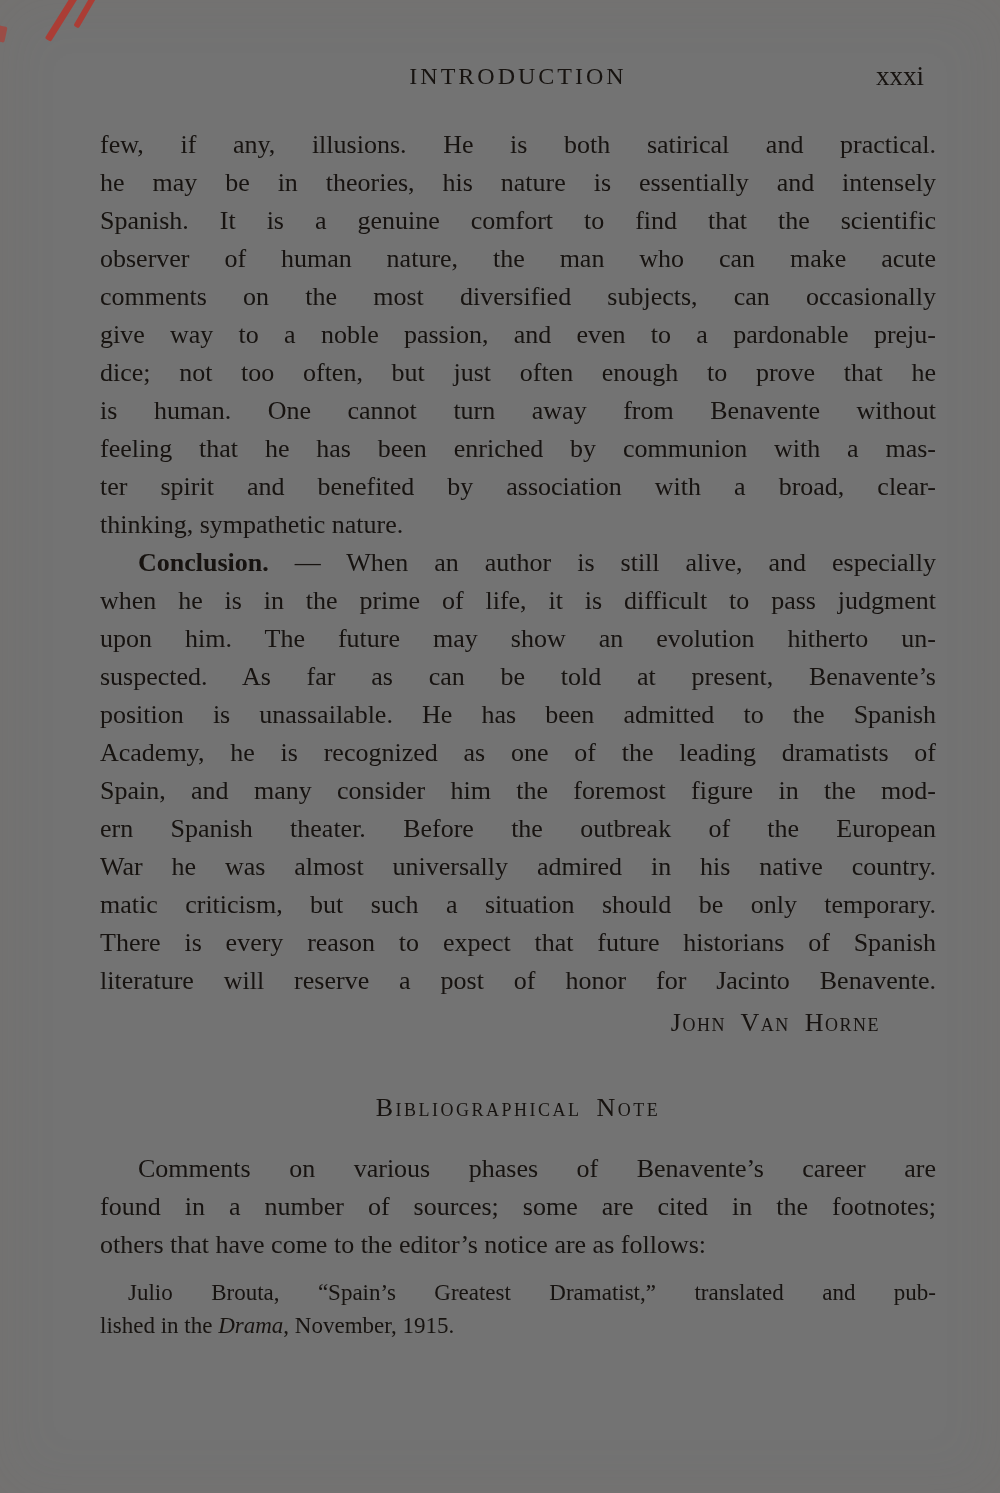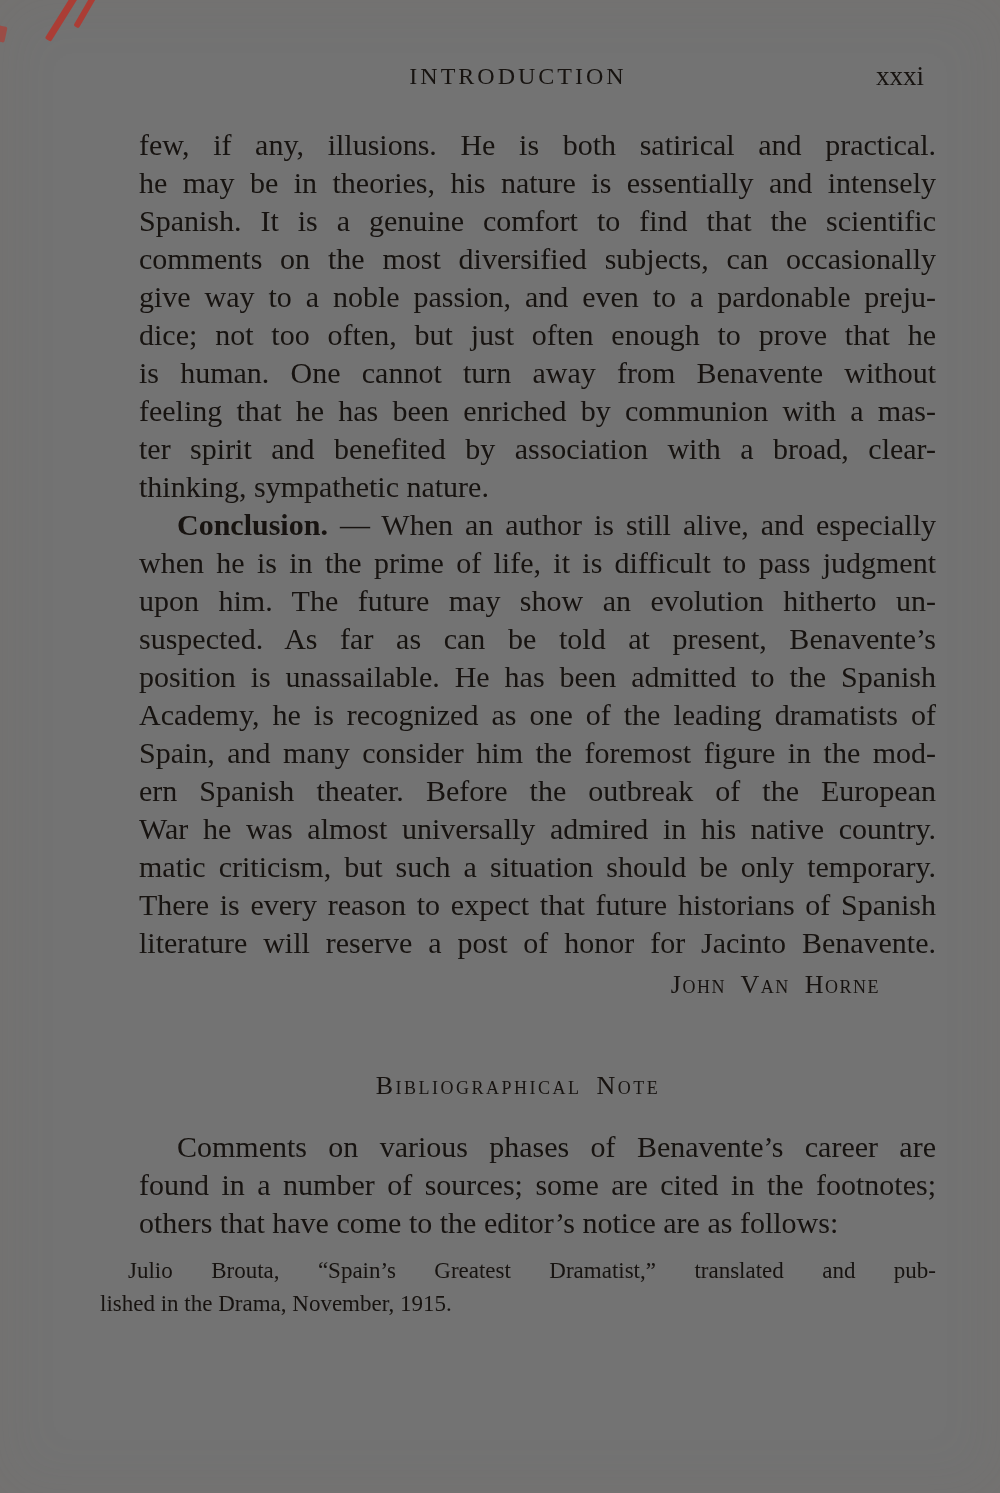--- a/index.html
+++ b/index.html
@@ -28,57 +28,57 @@
     letter-spacing: 3px;
     line-height: 32px;
   }
   .page-number {
     position: absolute;
     right: 12px; top: 0;
     font-size: 27px;
     line-height: 32px;
   }
   
-  .para { font-size: 30px; line-height: 38px; margin-left: 39px; }
+  .para { font-size: 26px; line-height: 38px; }
   .line, .jline { text-align: justify; text-align-last: justify; }
   .line-last { text-align-last: left; }
   .indent-first .line:first-child { text-indent: 38px; font-family: Liberation Serif, serif; }
   .first-line-indent { text-indent: 38px; }
   .lead-bold { font-weight: bold; }
   
   .signature {
     margin-top: 4px;
     font-size: 26px;
     line-height: 38px;
     text-align: right;
     padding-right: 56px;
     font-variant: small-caps;
     letter-spacing: 1.5px;
     word-spacing: 7px;
   }
   
   .section-heading {
-    margin-top: 62px;
+    margin-top: 46px;
     font-size: 26px;
     line-height: 40px;
     text-align: center;
     font-variant: small-caps;
     letter-spacing: 2.5px;
     word-spacing: 6px;
   }
   .para3 { margin-top: 22px; }
   
   .footnote {
     margin-top: 12px;
     font-size: 23px;
     line-height: 33px;
   }
   .footnote .fn-line1 { text-indent: 28px; }
   .footnote .fn-line2 { text-align-last: left; }
-  .italic { }
+  .italic { font-style: italic; }
   
   .artifact { position: absolute; background: #b5342a; opacity: 0.85; border-radius: 2px; }
   .artifact-1 { left: 58px; top: -8px; width: 7px; height: 52px; transform: rotate(32deg); }
   .artifact-2 { left: 84px; top: -14px; width: 6px; height: 44px; transform: rotate(30deg); }
   .artifact-3 { left: -3px; top: 26px; width: 9px; height: 16px; transform: rotate(12deg); opacity: 0.6; }
 </style>
 </head>
 <body>
 
 <div class="page">
@@ -91,20 +91,21 @@
 
     <div class="header">
       <div class="header-title">INTRODUCTION</div>
       <div class="page-number">xxxi</div>
     </div>
 
     <div class="para">
         <div class="line">few, if any, illusions.  He is both satirical and practical.</div>
         <div class="line">he may be in theories, his nature is essentially and intensely</div>
         <div class="line">Spanish.  It is a genuine comfort to find that the scientific</div>
+        <div class="line">observer of human nature, the man who can make acute</div>
         <div class="line">comments on the most diversified subjects, can occasionally</div>
         <div class="line">give way to a noble passion, and even to a pardonable preju-</div>
         <div class="line">dice; not too often, but just often enough to prove that he</div>
         <div class="line">is human.  One cannot turn away from Benavente without</div>
         <div class="line">feeling that he has been enriched by communion with a mas-</div>
         <div class="line">ter spirit and benefited by association with a broad, clear-</div>
         <div class="line line-last">thinking, sympathetic nature.</div>
       </div>
 
     <div class="para">

